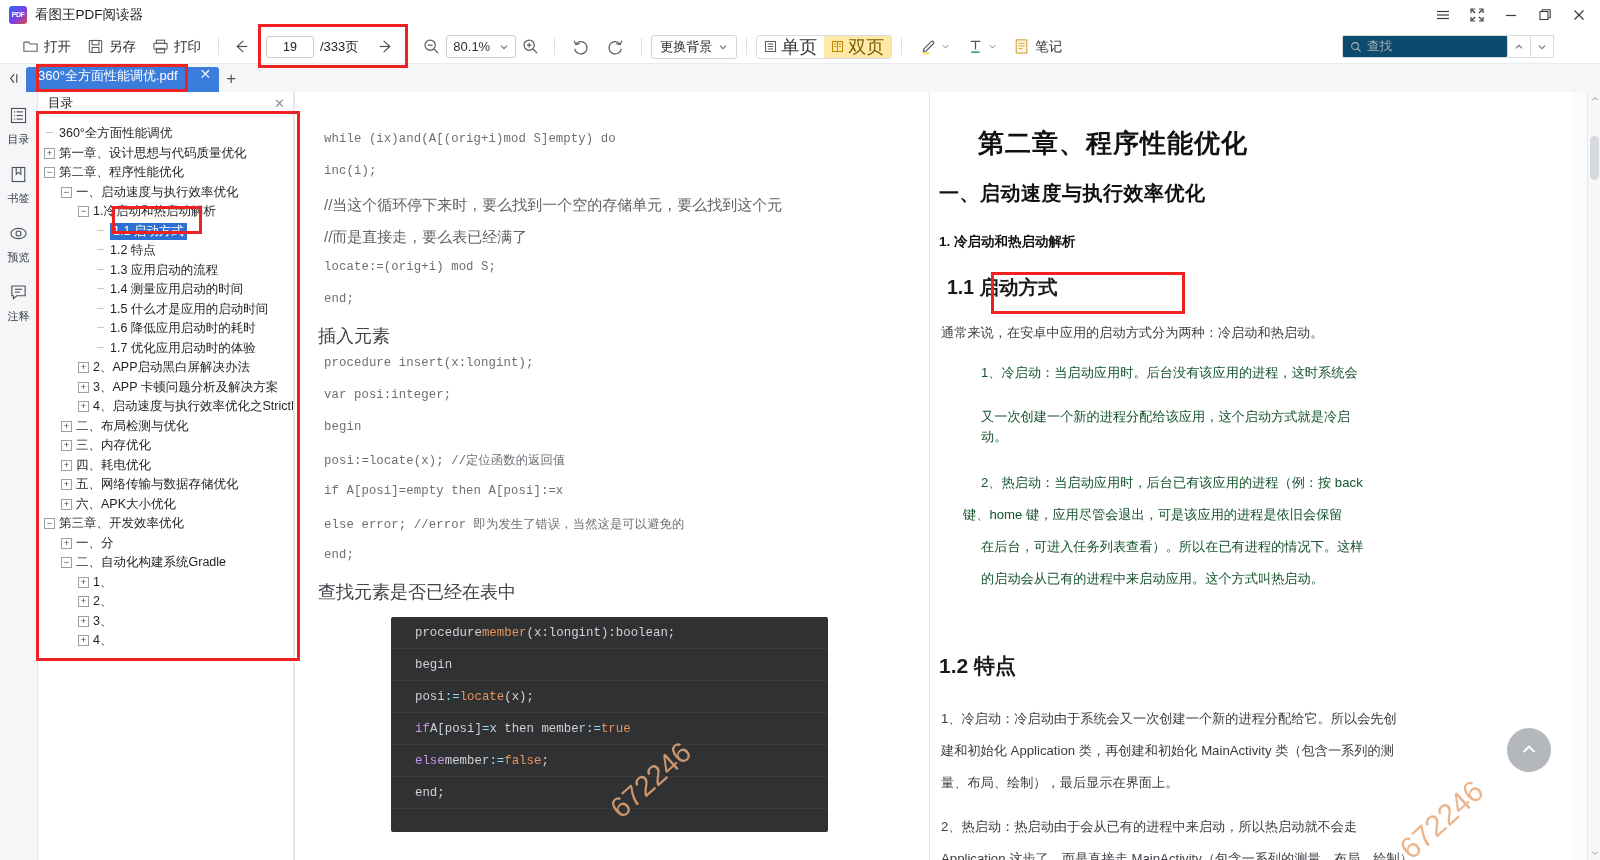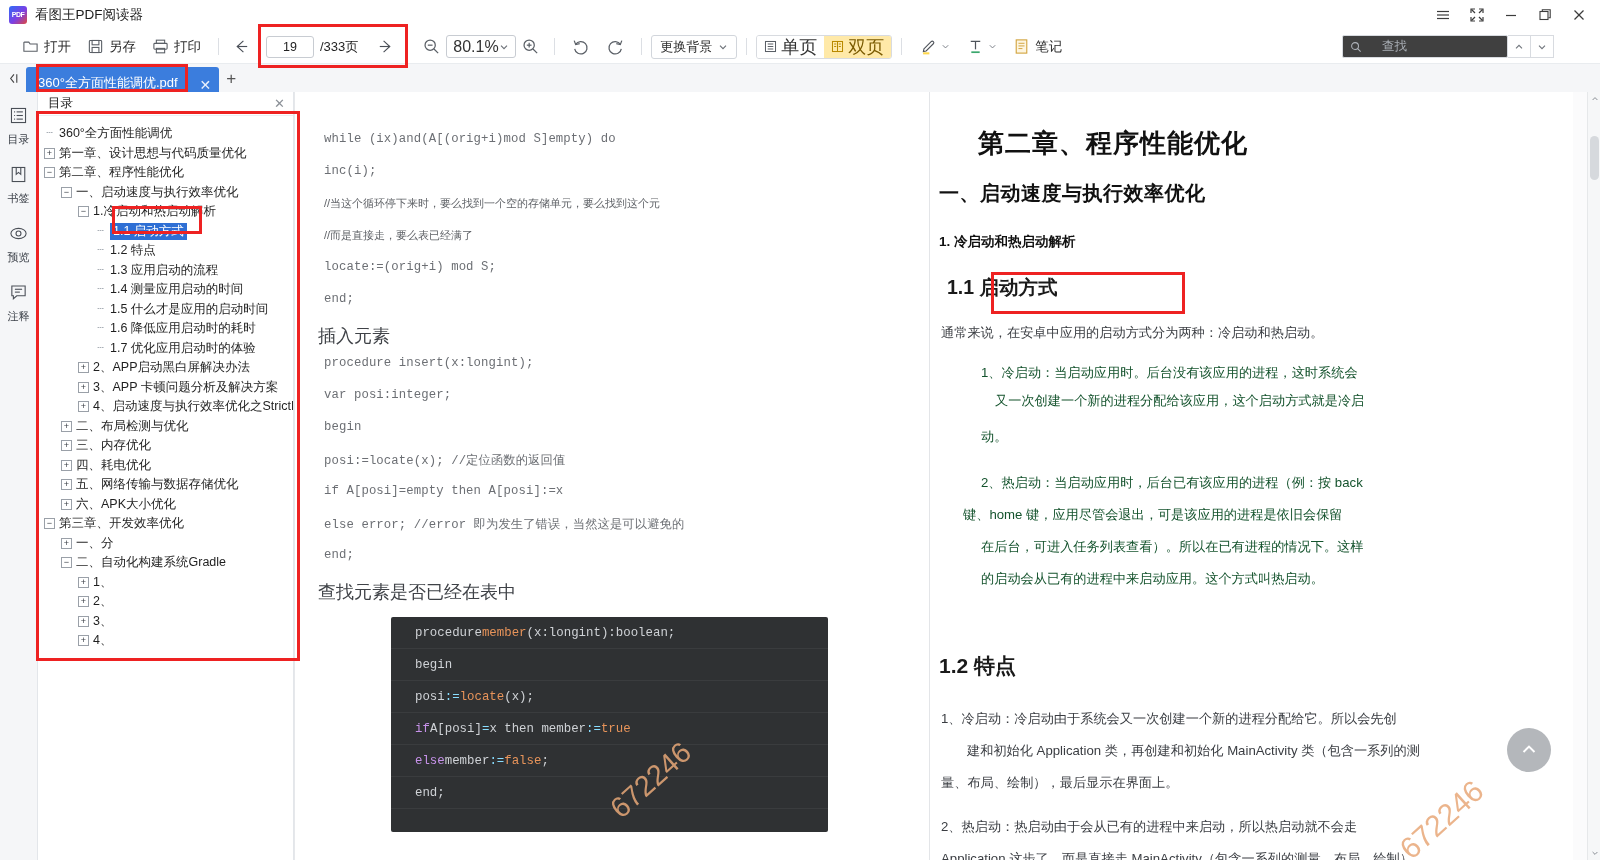--- a/index.html
+++ b/index.html
@@ -47,58 +47,58 @@
   .page-box {
     width: 48px; height: 22px; border: 1px solid #c8ccd2; border-radius: 3px;
     background: #fff; font-size: 12.5px; color: #222; text-align: center;
     line-height: 20px;
   }
   .page-total { font-size: 13px; color: #1f1f1f; margin-left: 6px; }
 
   .zoom-select {
     width: 70px; height: 23px; border: 1px solid #c8ccd2; border-radius: 3px;
     background: #fff; display: flex; align-items: center; justify-content: space-between;
-    padding: 0 6px; font-size: 16px; color: #333;
+    padding: 0 6px; font-size: 13px; color: #333;
   }
   .bg-select {
     height: 24px; border: 1px solid #d2d6dc; border-radius: 3px; background: #fff;
     display: flex; align-items: center; gap: 6px; padding: 0 8px; font-size: 13px; color: #2b2b2b;
   }
 
   .pagemode {
     display: flex; align-items: center; height: 24px;
     border: 1px solid #d8dbe0; border-radius: 3px; overflow: hidden;
   }
   .pm-btn {
     display: flex; align-items: center; gap: 4px; height: 22px; padding: 0 7px;
     font-size: 18px; color: #333; background: #fff;
   }
   .pm-btn.active { background: #ffe9a8; color: #7a5a00; }
   .pm-btn.active .ico { color: #b98900; }
 
   .search-wrap { position: absolute; right: 46px; top: 5px; display: flex; align-items: center; }
   .search-box {
     width: 166px; height: 23px; border: 1px solid #d8dbe0; border-radius: 2px;
-    background: #404040; display: flex; align-items: center; gap: 20px; padding: 0 7px;
+    background: #0c4a6e; display: flex; align-items: center; gap: 5px; padding: 0 7px;
   }
   .search-ph { font-size: 12.5px; color: #a9aeb5; }
   .srch-nav {
     width: 23px; height: 23px; border: 1px solid #d8dbe0; border-left: none;
     display: flex; align-items: center; justify-content: center; background: #fff; color: #70757c;
   }
 
   
   .tabbar {
     position: absolute; top: 64px; left: 0; width: 1600px; height: 28px;
     background: #f5f6f8; display: flex; align-items: flex-end;
   }
   .tab-back { width: 26px; height: 28px; display:flex; align-items:center; justify-content:center; color:#444; }
   .tab {
     position: relative; height: 25px; background: #3b7ddd; color: #fff;
-    display: flex; align-items: flex-end; padding: 0 8px 0 12px; gap: 22px;
+    display: flex; align-items: flex-start; padding: 0 8px 0 12px; gap: 22px;
     font-size: 13px; border-radius: 3px 3px 0 0; min-width: 160px;
   }
   .tab-close { font-size: 14px; color: #eaf1fc; line-height: 1; }
   .tab-add { width: 24px; height: 26px; display:flex; align-items:center; justify-content:center;
              color:#555; font-size: 17px; }
 
   
   .rail {
     position: absolute; top: 92px; left: 0; width: 38px; height: 768px;
     background: #f5f6f8; border-right: 1px solid #e3e6ea;
@@ -144,21 +144,21 @@
   .page {
     position: absolute; top: 0; background: #fff; overflow: hidden;
   }
   .page.left  { left: 2px;   width: 634px; height: 768px; border-right: 1px solid #e3e5e8; }
   .page.right { left: 637px; width: 650px; height: 768px; }
 
   .code-line {
     font-family: "Liberation Mono", "DejaVu Sans Mono", monospace;
     font-size: 12.3px; color: #6c6f74; letter-spacing: 0.1px; white-space: nowrap;
   }
-  .cn-line { font-size: 11px; color: #5f6267; }
+  .cn-line { font-size: 15px; color: #5f6267; }
   .plain-cn { font-size: 18px; color: #3f4247; }
 
   .codeblock {
     position: absolute; left: 95px; top: 525px; width: 437px; height: 215px;
     background: #2f3133; border-radius: 2px; overflow: hidden;
   }
   .cb-row {
     height: 32px; display: flex; align-items: center; padding-left: 24px;
     border-bottom: 1px solid #3a3c3e;
     font-family: "Liberation Mono", "DejaVu Sans Mono", monospace;
@@ -708,33 +708,33 @@
 
     <div class="page right">
       <div class="h-chapter" style="position:absolute; left:47px; top:34px;">第二章、程序性能优化</div>
       <div class="h-section" style="position:absolute; left:8px; top:88px;">一、启动速度与执行效率优化</div>
       <div class="h-sub" style="position:absolute; left:8px; top:141px;">1. 冷启动和热启动解析</div>
       <div class="h-num" style="position:absolute; left:16px; top:182px;">1.1  启动方式</div>
 
       <div id="rp-paras">
           <div class="body-line" style="position: absolute; left: 10px; top: 232px;">通常来说，在安卓中应用的启动方式分为两种：冷启动和热启动。</div>
           <div class="body-ind" style="position: absolute; left: 50px; top: 272px;">1、冷启动：当启动应用时。后台没有该应用的进程，这时系统会</div>
-          <div class="body-ind" style="position: absolute; left: 50px; top: 300px; margin-left: 14px;">又一次创建一个新的进程分配给该应用，这个启动方式就是冷启</div>
+          <div class="body-ind" style="position: absolute; left: 50px; top: 316px;">又一次创建一个新的进程分配给该应用，这个启动方式就是冷启</div>
           <div class="body-ind" style="position: absolute; left: 50px; top: 336px;">动。</div>
           <div class="body-ind" style="position: absolute; left: 50px; top: 382px;">2、热启动：当启动应用时，后台已有该应用的进程（例：按 back</div>
           <div class="body-ind" style="position: absolute; left: 32px; top: 414px;">键、home 键，应用尽管会退出，可是该应用的进程是依旧会保留</div>
           <div class="body-ind" style="position: absolute; left: 50px; top: 446px;">在后台，可进入任务列表查看）。所以在已有进程的情况下。这样</div>
           <div class="body-ind" style="position: absolute; left: 50px; top: 478px;">的启动会从已有的进程中来启动应用。这个方式叫热启动。</div>
         </div>
 
       <div class="h-num" style="position:absolute; left:8px; top:560px; font-size:21px;">1.2  特点</div>
 
       <div id="rp-paras2">
           <div class="body-line" style="position: absolute; left: 10px; top: 618px;">1、冷启动：冷启动由于系统会又一次创建一个新的进程分配给它。所以会先创</div>
-          <div class="body-line" style="position: absolute; left: 10px; top: 650px; margin-left: 26px;">建和初始化 Application 类，再创建和初始化 MainActivity 类（包含一系列的测</div>
+          <div class="body-line" style="position: absolute; left: 10px; top: 650px;">建和初始化 Application 类，再创建和初始化 MainActivity 类（包含一系列的测</div>
           <div class="body-line" style="position: absolute; left: 10px; top: 682px;">量、布局、绘制），最后显示在界面上。</div>
           <div class="body-line" style="position: absolute; left: 10px; top: 726px;">2、热启动：热启动由于会从已有的进程中来启动，所以热启动就不会走</div>
           <div class="body-line" style="position: absolute; left: 10px; top: 758px;">Application 这步了，而是直接走 MainActivity（包含一系列的测量、布局、绘制）。</div>
         </div>
 
       <div class="watermark" style="left:485px; top:740px; font-size:30px;">672246</div>
 
       <div class="fab">
         <svg width="22" height="22" viewBox="0 0 22 22" fill="none" stroke="#ffffff" stroke-width="2">
             <path d="M5.5 13 L11 7.6 L16.5 13"></path>

